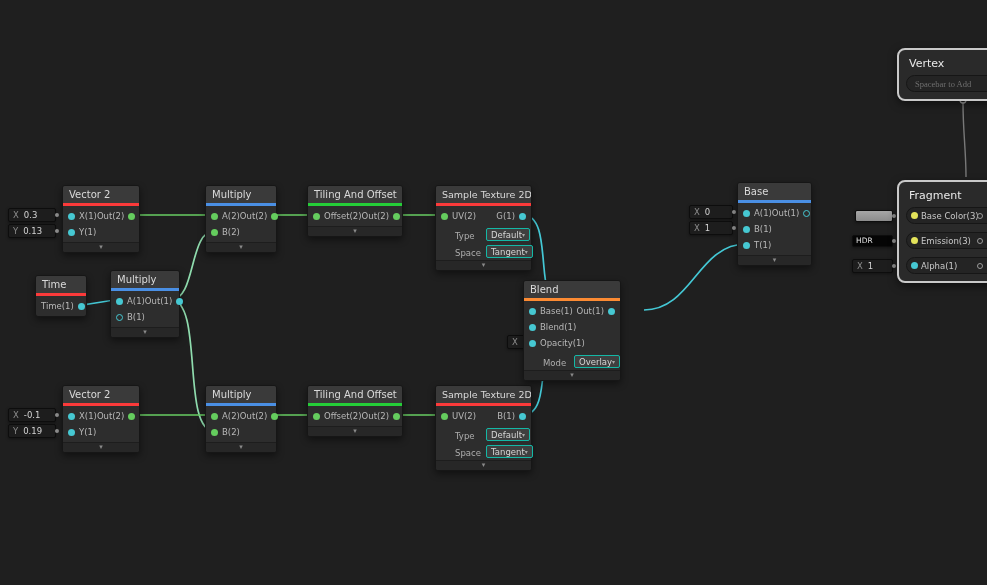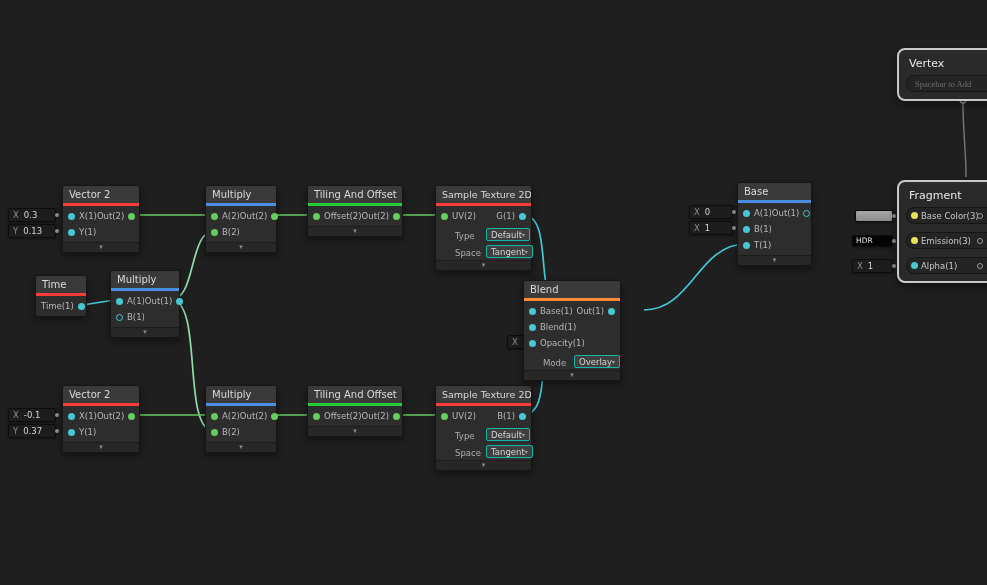--- a/index.html
+++ b/index.html
@@ -232,21 +232,21 @@
     </div>
     <div class="chev">▾</div>
   </div>
 
   <div class="widget" style="left:8px;top:408px;width:48px">
     <span class="wl">X</span>
     <span class="wv">-0.1</span>
   </div>
   <div class="widget" style="left:8px;top:424px;width:48px">
     <span class="wl">Y</span>
-    <span class="wv">0.37</span>
+    <span class="wv">0.19</span>
   </div>
   <div class="node" style="left:62px;top:385px;width:78px">
     <div class="ntitle">Vector 2</div>
     <div class="naccent acc-red"></div>
     <div class="nbody">
       <div class="prow">
         <span class="pin">
             <span class="dot p1"></span>
             <span>X(1)</span>
           </span>

